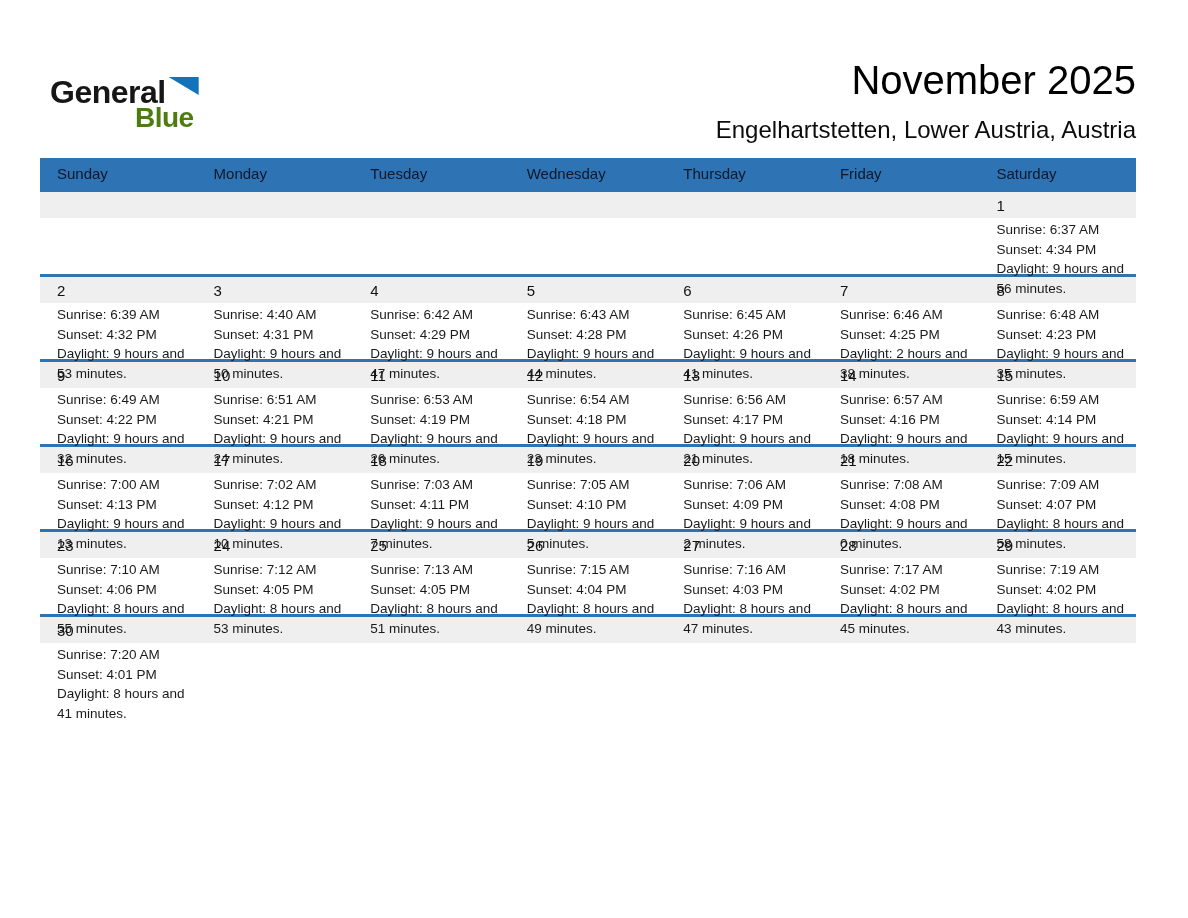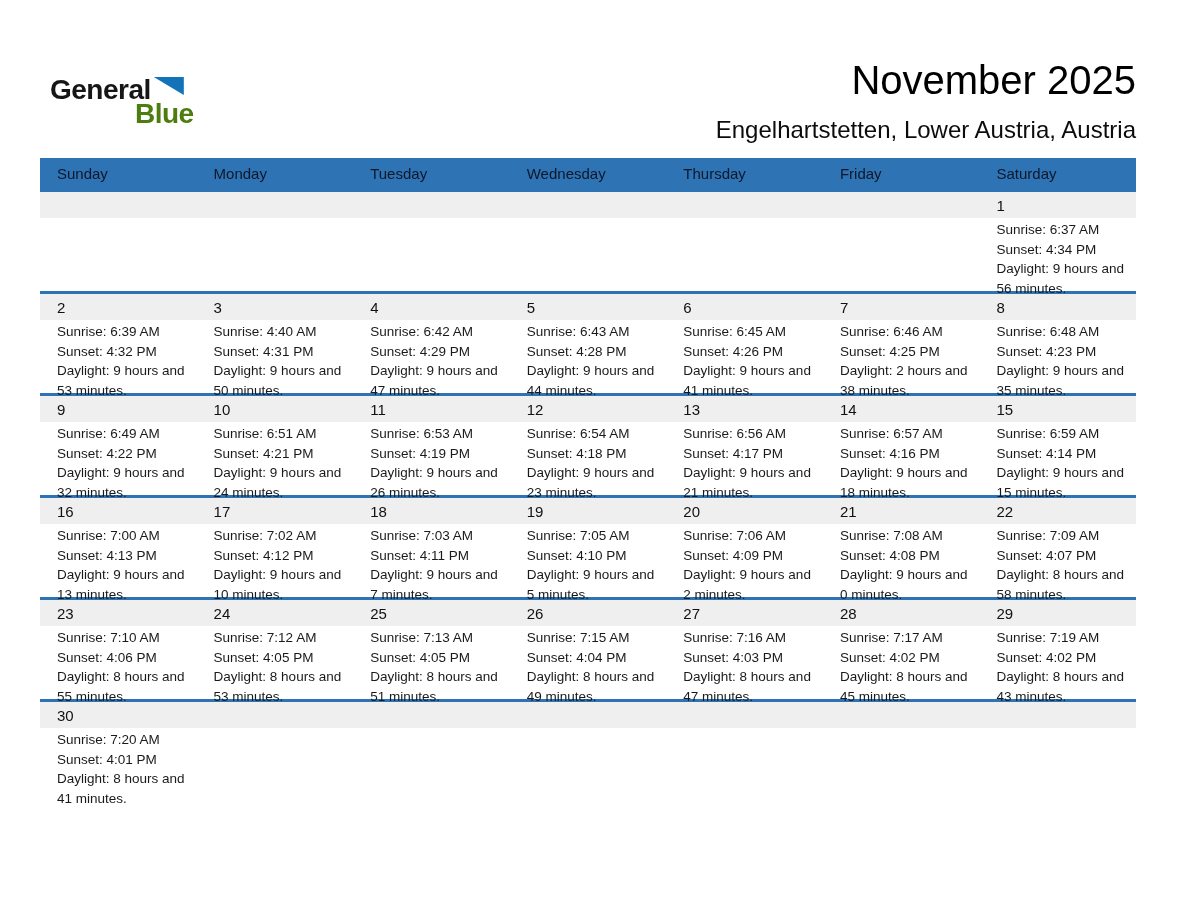--- a/index.html
+++ b/index.html
@@ -5,21 +5,21 @@
   * { margin:0; padding:0; box-sizing:border-box; }
   html,body { background:#ffffff; }
   body {
     width:1188px; height:918px; position:relative; overflow:hidden;
     font-family:"Liberation Sans", sans-serif; color:#000;
   }
   
   .logo { position:absolute; left:50px; top:76px; }
   .logo-row { display:flex; align-items:flex-start; }
   .logo-general {
-    font-size:28px; font-weight:600; letter-spacing:-0.5px; color:#161616; line-height:1;
+    font-size:32px; font-weight:600; letter-spacing:-0.5px; color:#161616; line-height:1;
   }
   .logo-tri {
     display:inline-block; width:30px; height:18px; margin:1px 0 0 3px;
     background:#1273B8;
     clip-path:polygon(0 0, 100% 0, 100% 100%);
   }
   .logo-blue {
     font-size:28px; font-weight:600; letter-spacing:-0.5px; color:#4d7c0f;
     line-height:1; margin:-4px 0 0 85px;
   }
@@ -39,21 +39,21 @@
   }
   .weekday-cell {
     flex:1 1 0; color:#0f172a; font-size:15px; font-weight:400;
     line-height:31px; padding-left:17px; overflow:hidden; white-space:nowrap;
   }
   .week { border-top:3px solid #2E74B5; }
   .num-strip { display:flex; height:26px; background:#EFEFEF; }
   .num-cell {
     flex:1 1 0; font-size:15px; color:#111; line-height:27px; padding-left:17px;
   }
-  .content-row { display:flex; height:73px; background:#ffffff; }
+  .content-row { display:flex; height:56px; background:#ffffff; }
   .content-cell {
     flex:1 1 0; padding:2px 8px 0 17px; font-size:13.5px; line-height:19.5px;
     color:#1a1a1a;
   }
 </style>
 </head>
 <body>
 
 <div class="page">
 

